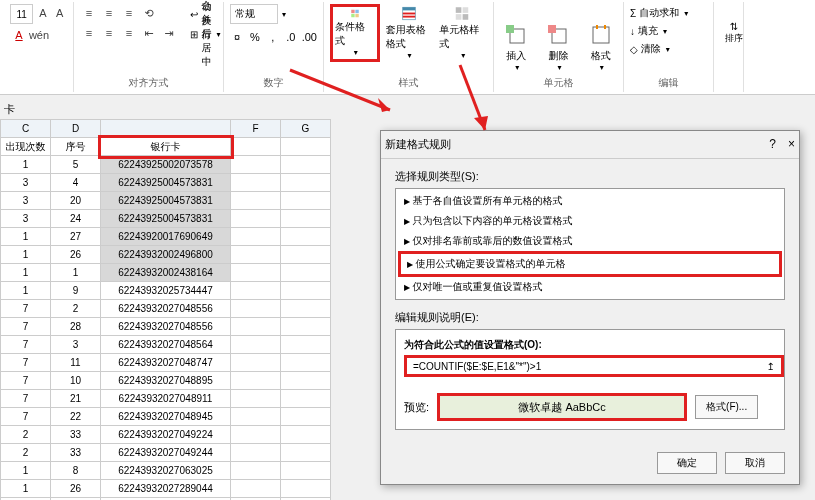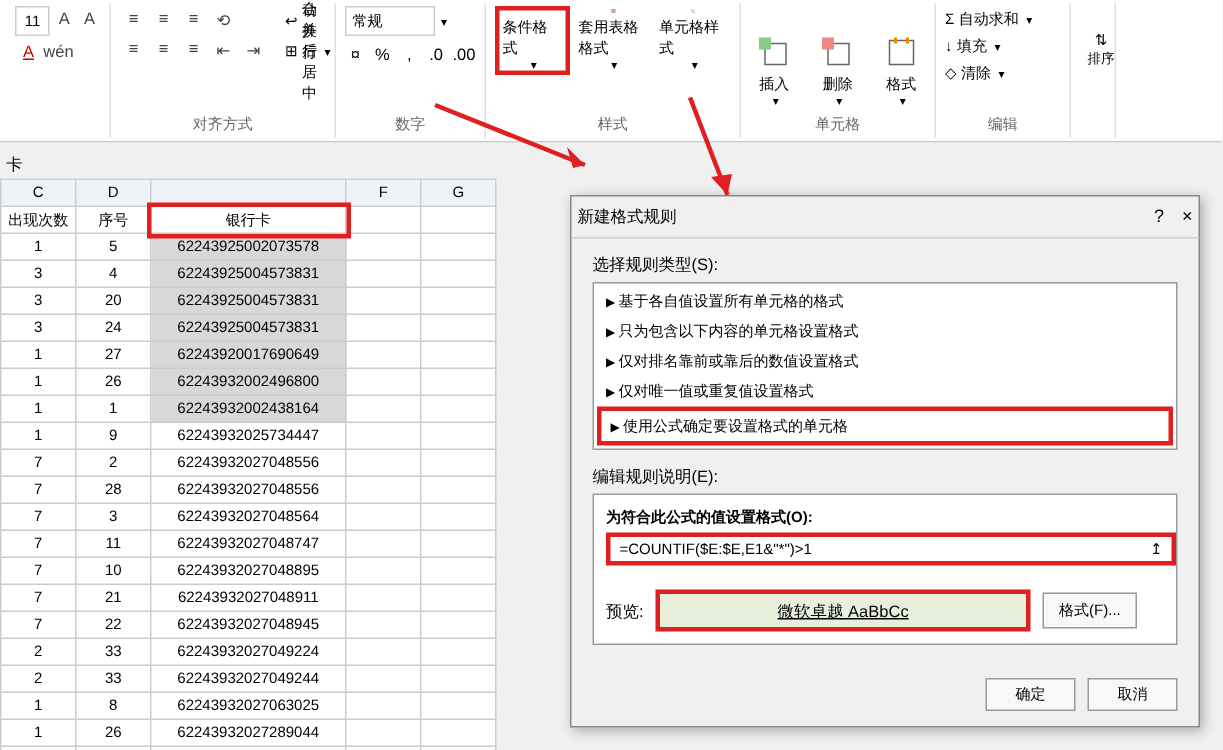--- a/index.html
+++ b/index.html
@@ -16,26 +16,26 @@
     .align-sec { width: 150px; }
     .align-grid { display: flex; gap: 8px; }
     .align-btns { display: flex; flex-direction: column; gap: 2px; }
     .align-row { display: flex; gap: 2px; }
     .icon-btn { width: 18px; height: 18px; display: flex; align-items: center; justify-content: center; font-size: 11px; color: #444; cursor: pointer; }
     .wrap-btn { display: flex; align-items: center; gap: 3px; font-size: 10px; height: 20px; padding: 0 4px; cursor: pointer; }
     .merge-btn { display: flex; align-items: center; gap: 3px; font-size: 10px; height: 20px; padding: 0 4px; cursor: pointer; }
     
     .number-sec { width: 100px; }
     .num-row1 { display: flex; align-items: center; gap: 2px; margin-bottom: 3px; }
-    .num-combo { width: 60px; height: 20px; border: 1px solid #ccc; background: #fff; font-size: 10px; padding: 0 4px; display: flex; align-items: center; }
+    .num-combo { width: 48px; height: 20px; border: 1px solid #ccc; background: #fff; font-size: 10px; padding: 0 4px; display: flex; align-items: center; }
     .num-row2 { display: flex; gap: 4px; }
     .num-btn { width: 24px; height: 20px; display: flex; align-items: center; justify-content: center; font-size: 11px; cursor: pointer; }
     
     .styles-sec { width: 170px; display: flex; gap: 4px; }
-    .style-btn { width: 50px; height: 46px; display: flex; flex-direction: column; align-items: center; justify-content: flex-start; font-size: 10px; cursor: pointer; padding: 2px; }
+    .style-btn { width: 50px; height: 58px; display: flex; flex-direction: column; align-items: center; justify-content: flex-start; font-size: 10px; cursor: pointer; padding: 2px; }
     .style-btn.highlighted { border: 3px solid #e02020; }
     .style-icon { width: 24px; height: 24px; margin-bottom: 2px; }
     
     .cells-sec { width: 130px; display: flex; gap: 10px; align-items: center; }
     .cell-btn { width: 40px; height: 58px; display: flex; flex-direction: column; align-items: center; justify-content: center; font-size: 10px; cursor: pointer; }
     
     .edit-sec { width: 90px; }
     .edit-item { display: flex; align-items: center; gap: 3px; font-size: 10px; height: 18px; cursor: pointer; }
     
     .sheet { position: absolute; top: 100px; left: 0; width: 360px; }
@@ -53,21 +53,21 @@
     .dlg-close { display: flex; gap: 12px; font-size: 12px; }
     .dlg-body { padding: 10px 14px; }
     .dlg-label { font-size: 11px; margin-bottom: 4px; }
     .rule-list { background: #fff; border: 1px solid #999; padding: 2px; margin-bottom: 10px; }
     .rule-item { font-size: 10px; padding: 3px 6px; cursor: pointer; }
     .rule-item::before { content: "▶ "; font-size: 8px; }
     .rule-item.sel { border: 3px solid #e02020; }
     .formula-label { font-size: 10px; font-weight: bold; margin-bottom: 3px; }
     .formula-box { width: 380px; height: 22px; border: 3px solid #e02020; background: #fff; font-size: 10px; padding: 0 6px; display: flex; align-items: center; justify-content: space-between; }
     .preview-row { display: flex; align-items: center; gap: 8px; margin-top: 16px; }
-    .preview-box { width: 250px; height: 28px; border: 3px solid #e02020; background: #e8f0dc; display: flex; align-items: center; justify-content: center; font-size: 11px; text-decoration: underline; }
+    .preview-box { width: 250px; height: 28px; border: 3px solid #e02020; background: #e8f0dc; display: flex; align-items: center; justify-content: center; font-size: 11px; }
     .fmt-btn { height: 24px; padding: 0 10px; border: 1px solid #999; background: #f8f8f8; font-size: 10px; cursor: pointer; }
     .dlg-buttons { position: absolute; bottom: 10px; right: 14px; display: flex; gap: 8px; }
     .dlg-btn { width: 60px; height: 22px; border: 1px solid #999; background: #f8f8f8; font-size: 10px; cursor: pointer; }
     
     .arrow { position: absolute; pointer-events: none; }
     svg line { stroke: #e02020; stroke-width: 3; }
     svg polygon { fill: #e02020; }
     
     .dropdown-arrow { font-size: 8px; margin-left: 2px; }
   </style>
@@ -395,22 +395,22 @@
       <span>?</span>
       <span>×</span>
     </div>
   </div>
   <div class="dlg-body">
     <div class="dlg-label">选择规则类型(S):</div>
     <div class="rule-list" id="rule-list">
         <div class="rule-item">基于各自值设置所有单元格的格式</div>
         <div class="rule-item">只为包含以下内容的单元格设置格式</div>
         <div class="rule-item">仅对排名靠前或靠后的数值设置格式</div>
+        <div class="rule-item sel">使用公式确定要设置格式的单元格</div>
         <div class="rule-item">仅对唯一值或重复值设置格式</div>
-        <div class="rule-item sel">使用公式确定要设置格式的单元格</div>
       </div>
     <div class="dlg-label">编辑规则说明(E):</div>
     <div style="border:1px solid #999;background:#fff;padding:8px">
       <div class="formula-label">为符合此公式的值设置格式(O):</div>
       <div class="formula-box">
         <span>=COUNTIF($E:$E,E1&amp;"*")&gt;1</span>
         <span>↥</span>
       </div>
       <div class="preview-row">
         <span>预览:</span>

